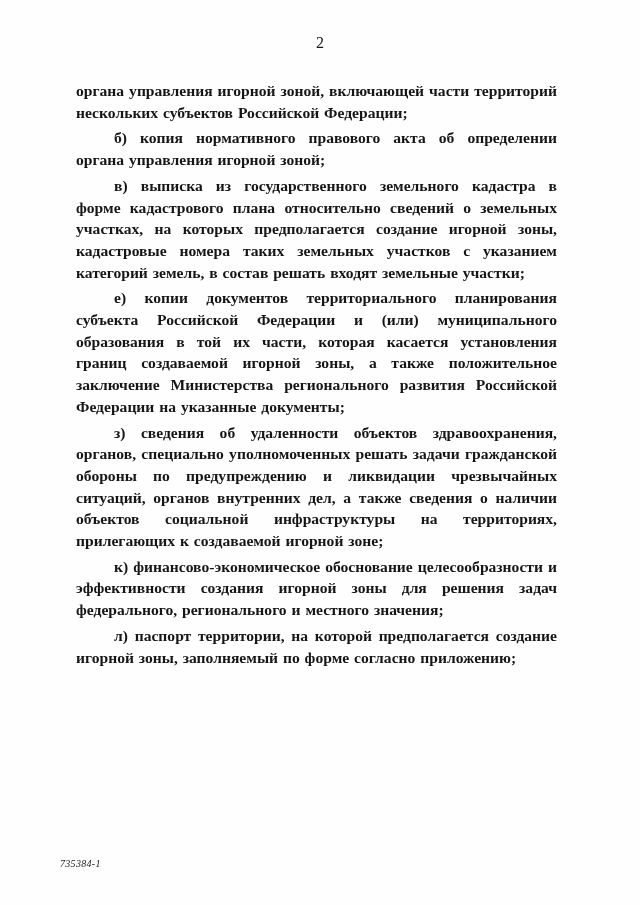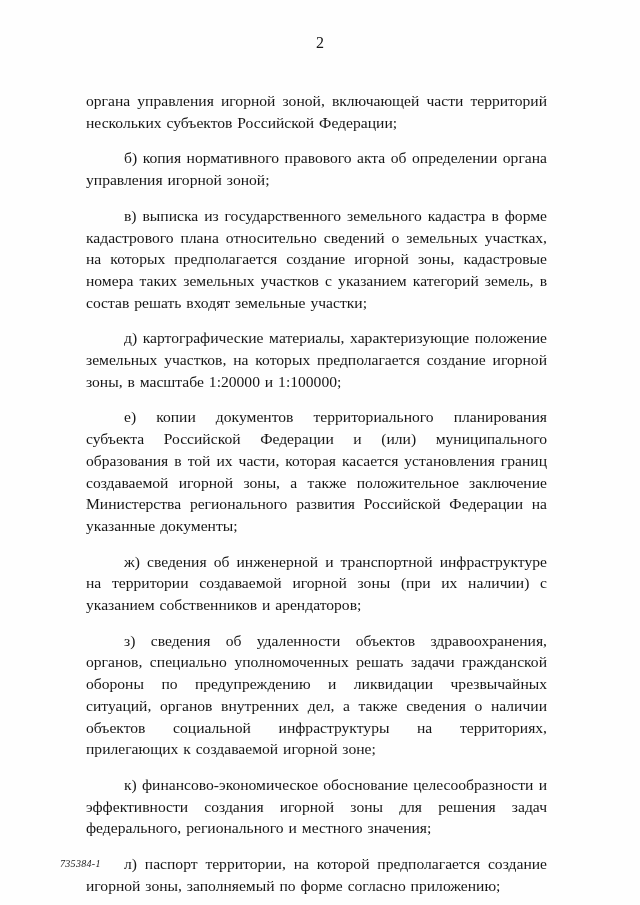--- a/index.html
+++ b/index.html
@@ -28,24 +28,25 @@
   .document-body {
     position: absolute;
     top: 76px;
     left: 72px;
     width: 489px;
     font-size: 15.6px;
     line-height: 21.7px;
     text-align: justify;
   }
   .paragraph {
-    margin: 14px;
+    margin: 4px;
     padding: 0;
     text-indent: 38px;
     word-spacing: 1px;
+    font-weight: bold;
   }
   .paragraph.no-indent {
     text-indent: 0;
   }
   .doc-footer {
     position: absolute;
     left: 60px;
     top: 858px;
     font-size: 10px;
     letter-spacing: 0.3px;
@@ -56,22 +57,20 @@
 </head>
 <body>
 
 <div class="page">
   <div class="page-number">2</div>
 
   <div class="document-body">
       <p class="paragraph no-indent">органа управления игорной зоной, включающей части территорий нескольких субъектов Российской Федерации;</p>
       <p class="paragraph">б) копия нормативного правового акта об определении органа управления игорной зоной;</p>
       <p class="paragraph">в) выписка из государственного земельного кадастра в форме кадастрового плана относительно сведений о земельных участках, на которых предполагается создание игорной зоны, кадастровые номера таких земельных участков с указанием категорий земель, в состав решать входят земельные участки;</p>
-      <p class="paragraph">д) картографические материалы, характеризующие положение земельных участков, на которых предполагается создание игорной зоны, в масштабе 1:20000 и 1:100000;</p>
       <p class="paragraph">е) копии документов территориального планирования субъекта Российской Федерации и (или) муниципального образования в той их части, которая касается установления границ создаваемой игорной зоны, а также положительное заключение Министерства регионального развития Российской Федерации на указанные документы;</p>
-      <p class="paragraph">ж) сведения об инженерной и транспортной инфраструктуре на территории создаваемой игорной зоны (при их наличии) с указанием собственников и арендаторов;</p>
       <p class="paragraph">з) сведения об удаленности объектов здравоохранения, органов, специально уполномоченных решать задачи гражданской обороны по предупреждению и ликвидации чрезвычайных ситуаций, органов внутренних дел, а также сведения о наличии объектов социальной инфраструктуры на территориях, прилегающих к создаваемой игорной зоне;</p>
       <p class="paragraph">к) финансово-экономическое обоснование целесообразности и эффективности создания игорной зоны для решения задач федерального, регионального и местного значения;</p>
       <p class="paragraph">л) паспорт территории, на которой предполагается создание игорной зоны, заполняемый по форме согласно приложению;</p>
     </div>
 
   <div class="doc-footer">735384-1</div>
 </div>
 
 </body></html>

